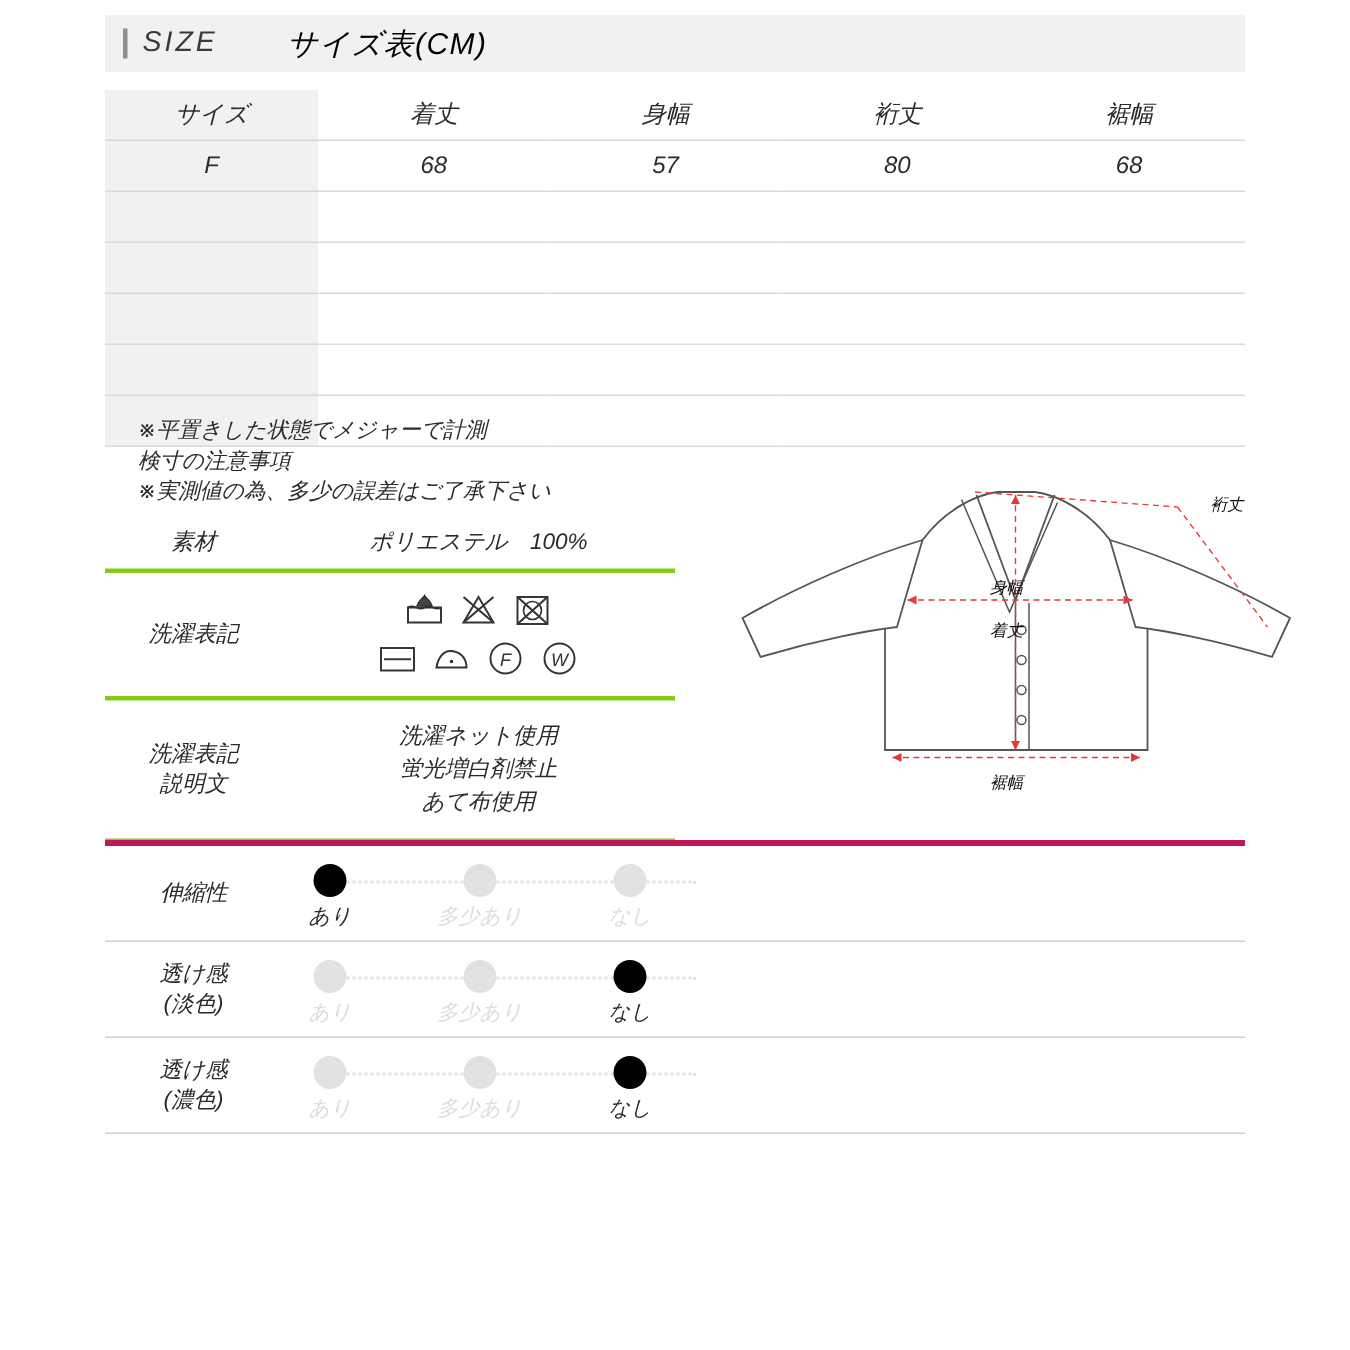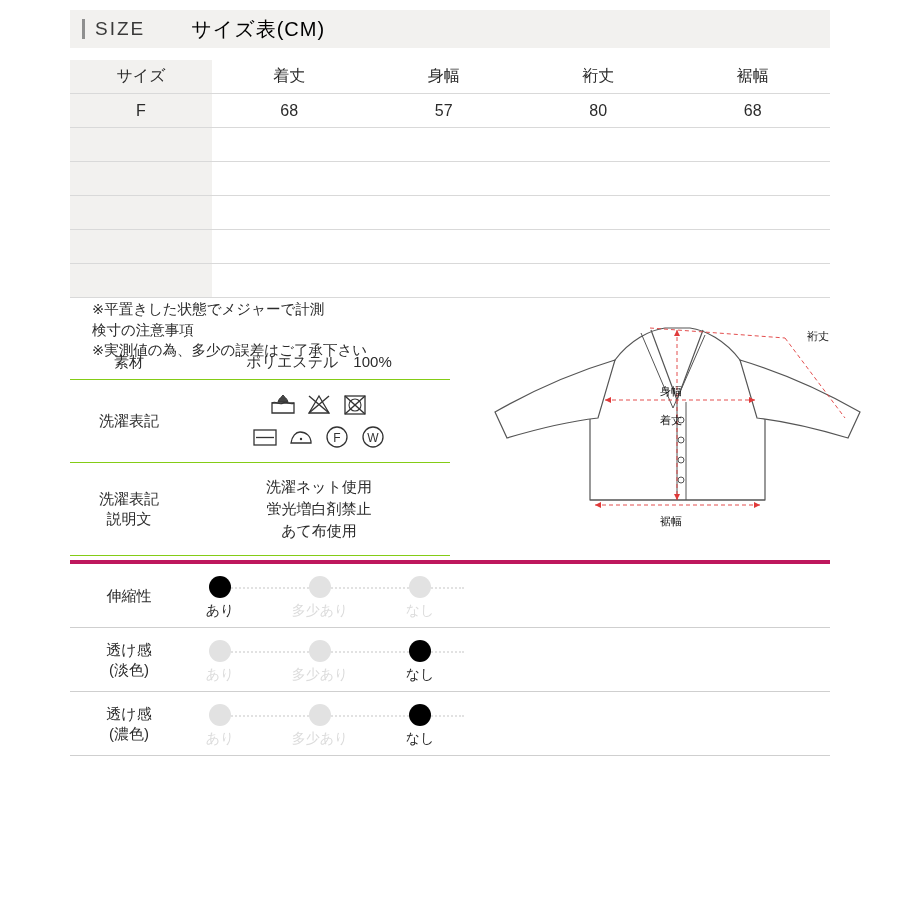--- a/index.html
+++ b/index.html
@@ -12,20 +12,21 @@
     background: #ffffff;
     font-family: "Liberation Sans", "DejaVu Sans", sans-serif;
     color: #231f20;
     overflow: hidden;
   }
   .page {
     position: relative;
     width: 900px;
     height: 900px;
     box-sizing: border-box;
+    font-style: italic;
   }
 
   
   .size-header {
     position: absolute;
     left: 70px;
     top: 10px;
     width: 760px;
     height: 38px;
     background: #f2f1ef;
@@ -83,34 +84,33 @@
 
   
   .notes {
     position: absolute;
     left: 92px;
     top: 277px;
     font-size: 14.5px;
     line-height: 1.42;
     color: #2b2b2b;
     white-space: pre-line;
-    margin-top: 22px;
   }
 
   
   .spec-table {
     position: absolute;
     left: 70px;
     top: 345px;
     width: 380px;
     border-collapse: collapse;
     table-layout: fixed;
   }
   .spec-table td {
-    border-bottom: 1px solid #84cc16;
+    border-bottom: 3px solid #84cc16;
     font-size: 15px;
     color: #2b2b2b;
     padding: 0;
   }
   .spec-table td.k {
     width: 118px;
     text-align: center;
     vertical-align: middle;
     line-height: 1.35;
   }

